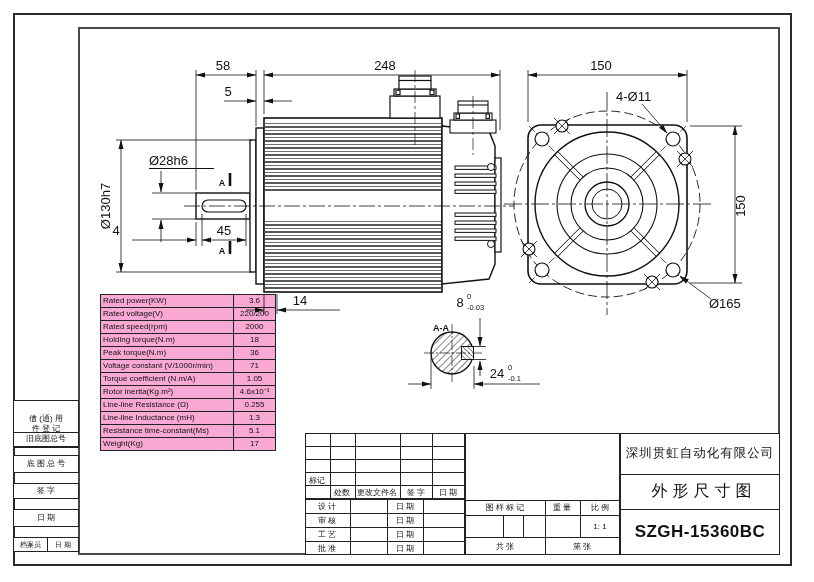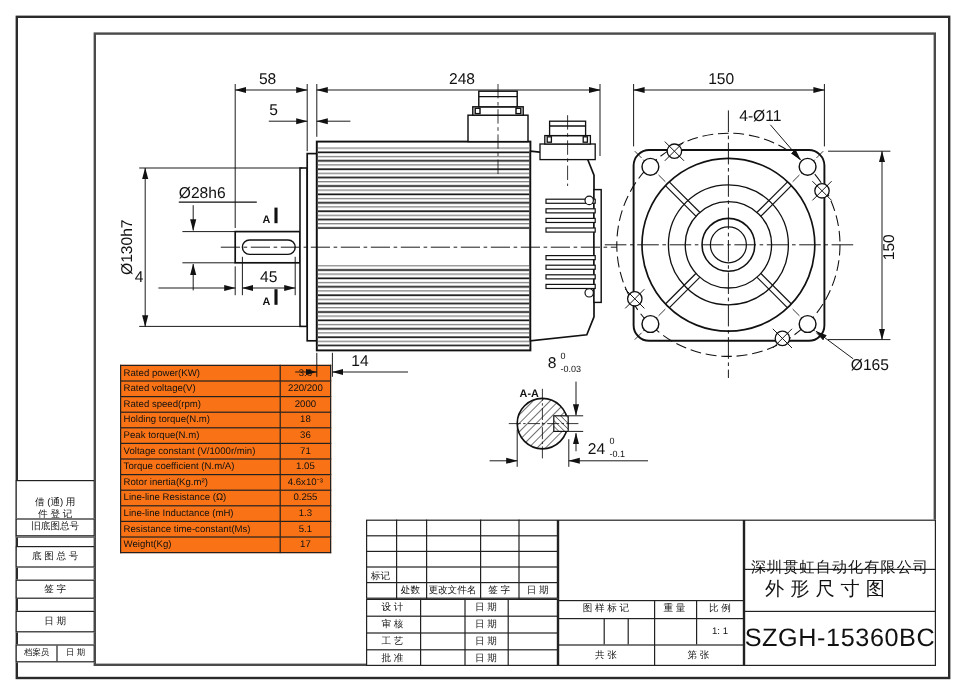--- a/index.html
+++ b/index.html
@@ -9,33 +9,33 @@
   .outer-frame{left:13px;top:13px;width:779px;height:553px;border:2px solid #2b2b2b;}
   .inner-frame{left:78px;top:27px;width:702px;height:528px;border:2px solid #4a4a4a;}
   
   .sbox{position:absolute;left:13px;width:66px;border:1px solid #222;box-sizing:border-box;
         display:flex;flex-direction:column;align-items:center;justify-content:center;
         font-size:8px;line-height:1.3;text-align:center;background:#fff;}
   .sbox.row{flex-direction:row;padding:0;}
   .sbox .half{flex:0 0 33px;height:100%;display:flex;align-items:center;justify-content:center;}
   .sbox .half+.half{border-left:1px solid #222;flex:1;}
   
-  .spec{position:absolute;left:100px;top:304px;border-collapse:collapse;background:#f97316;}
+  .spec{position:absolute;left:100px;top:294px;border-collapse:collapse;background:#f9a8d4;}
   .spec td{border:1px solid #222;font-size:8px;line-height:10px;padding:1px 2px;}
   .spec td.lab{width:128px;}
   .spec td.val{width:37px;text-align:center;}
   
   .tb{position:absolute;left:305px;top:433px;width:475px;height:122px;background:#fff;}
   .box{position:absolute;box-sizing:border-box;border:1px solid #222;}
   .hl{position:absolute;height:1px;background:#222;}
   .vl{position:absolute;width:1px;background:#222;}
   .tbtxt{position:absolute;transform:translate(-50%,-50%);white-space:nowrap;font-size:8px;}
   .company{font-size:12.5px;letter-spacing:1px;}
   .doctitle{font-size:16px;letter-spacing:5px;}
-  .partno{font-size:21px;font-weight:normal;letter-spacing:0.5px;}
+  .partno{font-size:17px;font-weight:bold;letter-spacing:0.5px;}
   
   svg.draw{position:absolute;left:0;top:0;}
   svg.draw text{fill:#111;font-family:"Liberation Sans",sans-serif;}
   .dt{font-size:13px;text-anchor:middle;}
   .dts{font-size:7.5px;text-anchor:start;}
   .dtl{font-size:13px;text-anchor:start;}
   .sec{font-size:9px;font-weight:bold;text-anchor:middle;}
 </style>
 </head>
 <body>
@@ -155,22 +155,22 @@
     <span class="tbtxt" style="left:200px;top:74px;">图 样 标 记</span>
     <span class="tbtxt" style="left:257px;top:74px;">重 量</span>
     <span class="tbtxt" style="left:295px;top:74px;">比 例</span>
     <span class="tbtxt" style="left:295px;top:93px;">1: 1</span>
     <span class="tbtxt" style="left:200px;top:113px;">共    张</span>
     <span class="tbtxt" style="left:277px;top:113px;">第    张</span>
 
     <div class="box" style="left:315px;top:0;width:160px;height:122px;"></div>
     <div class="hl" style="left:315px;top:41px;width:160px;"></div>
     <div class="hl" style="left:315px;top:76px;width:160px;"></div>
-    <span class="tbtxt company" style="left:395px;top:20px;margin-top:20px;">深圳贯虹自动化有限公司</span>
-    <span class="tbtxt doctitle" style="left:385px;top:58px;">外形尺寸图</span>
+    <span class="tbtxt company" style="left:395px;top:20px;">深圳贯虹自动化有限公司</span>
+    <span class="tbtxt doctitle" style="left:399px;top:58px;">外形尺寸图</span>
     <span class="tbtxt partno" style="left:395px;top:99px;">SZGH-15360BC</span>
   </div>
 
   <svg class="draw" width="814" height="582" viewBox="0 0 814 582">
     <defs>
       <marker id="ar" viewBox="0 0 12 8" refX="11.5" refY="4" markerWidth="12" markerHeight="8" orient="auto-start-reverse">
         <path d="M12,4 L0,0.8 L0,7.2 Z" fill="#111"></path>
       </marker>
       <pattern id="ribs" width="10" height="7" patternUnits="userSpaceOnUse">
         <rect width="10" height="7" fill="#ffffff"></rect>

